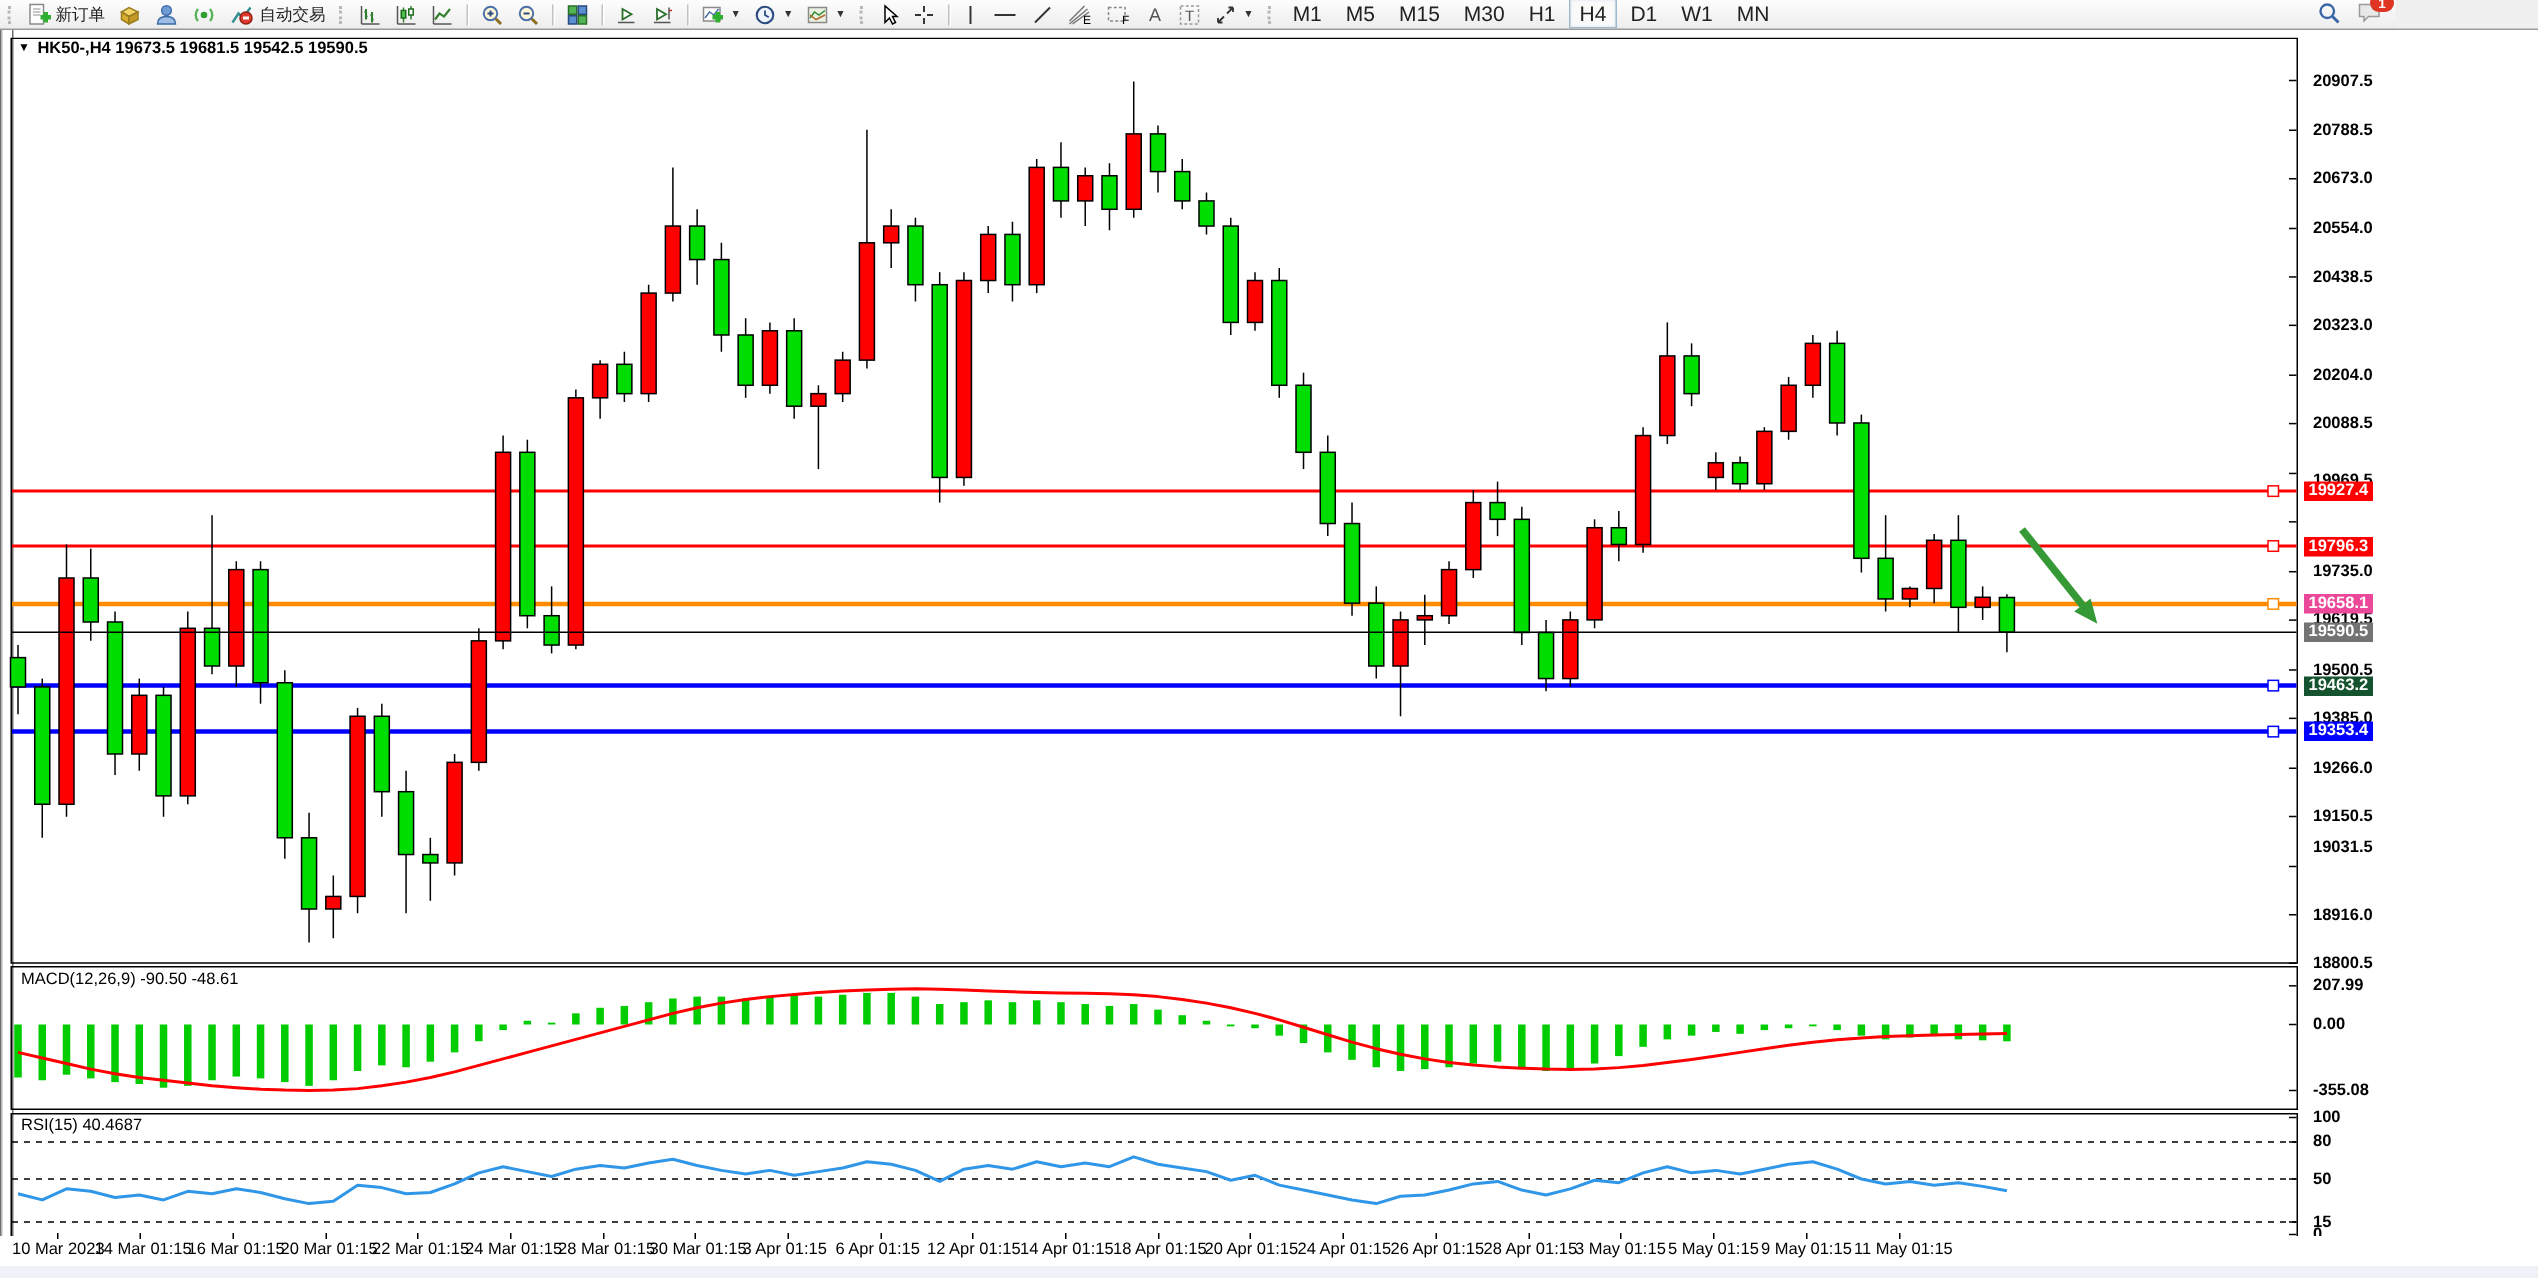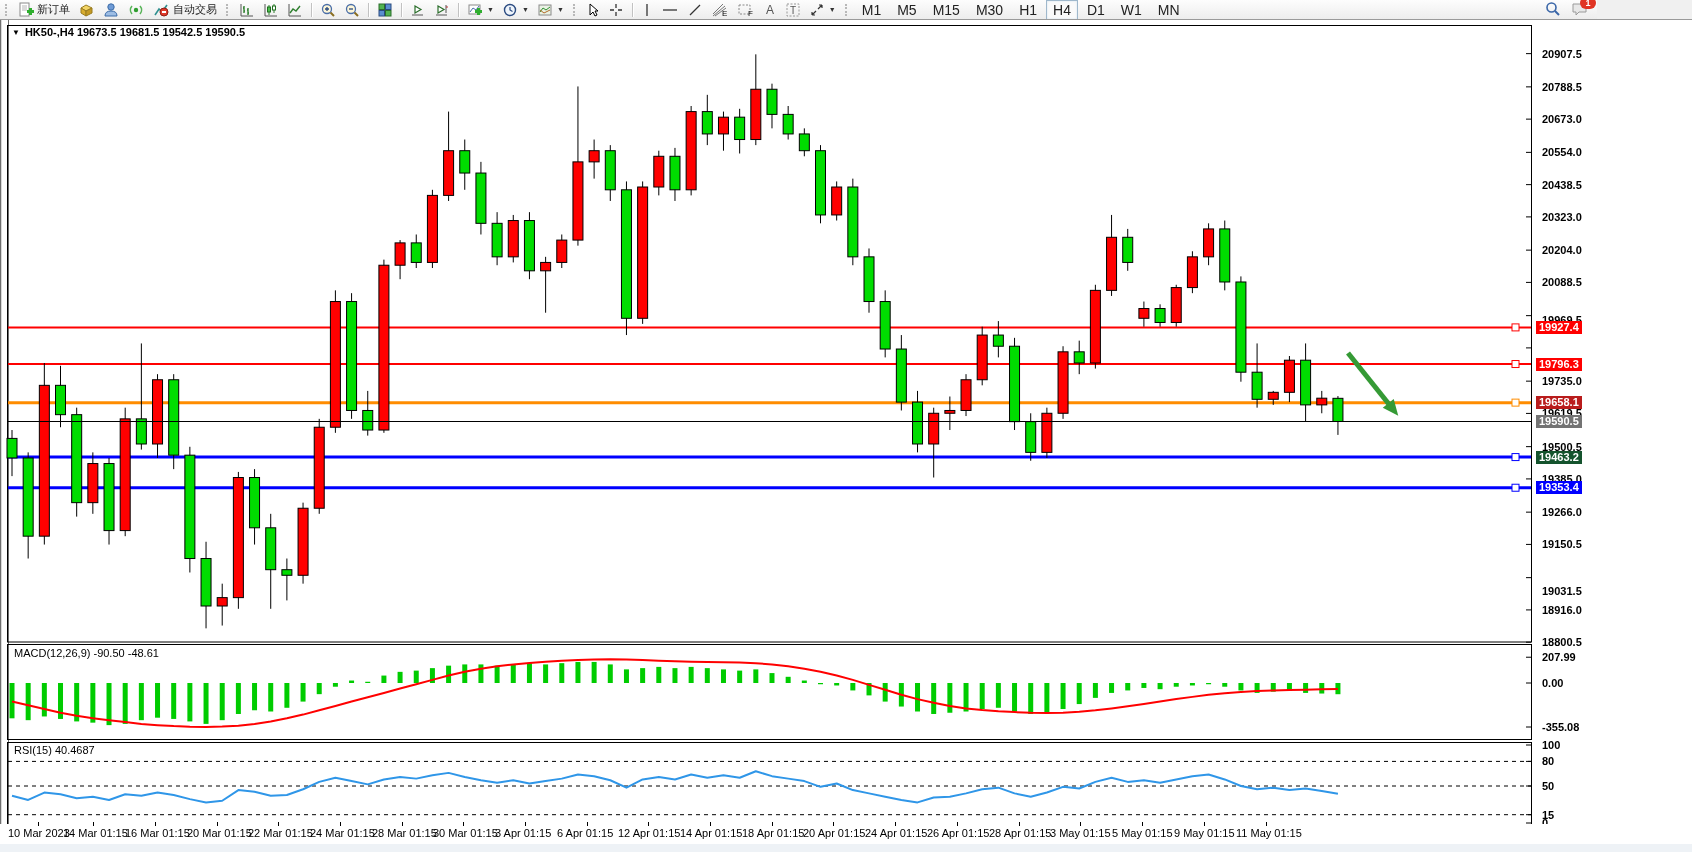--- a/index.html
+++ b/index.html
@@ -608,26 +608,26 @@
       <div class="ptick" style="top: 224.14px;">20204.0</div>
       <div class="ptick" style="top: 256.402px;">20088.5</div>
       <div class="ptick" style="top: 294px; text-align: right;">19969.5</div>
       <div class="ptick" style="top: 338px; text-align: center;">19854.0</div>
       <div class="ptick" style="top: 355.145px;">19735.0</div>
       <div class="ptick" style="top: 387.408px;">19619.5</div>
       <div class="ptick" style="top: 420.648px;">19500.5</div>
       <div class="ptick" style="top: 452.911px;">19385.0</div>
       <div class="ptick" style="top: 486.151px;">19266.0</div>
       <div class="ptick" style="top: 518.413px;">19150.5</div>
-      <div class="ptick" style="top: 565px;">19031.5</div>
+      <div class="ptick" style="top: 539px;">19031.5</div>
       <div class="ptick" style="top: 583.916px;">18916.0</div>
       <div class="ptick" style="top: 616.179px;">18800.5</div>
       <div class="chip" style="top: 300.902px; background: rgb(255, 0, 0);">19927.4</div>
       <div class="chip" style="top: 337.522px; background: rgb(255, 0, 0);">19796.3</div>
-      <div class="chip" style="top: 376.126px; background: #b91c1c;">19658.1</div>
+      <div class="chip" style="top: 376.126px; background: #ec4899;">19658.1</div>
       <div class="chip" style="top: 395.008px; background: #737373;">19590.5</div>
       <div class="chip" style="top: 430.567px; background: #14532d;">19463.2</div>
       <div class="chip" style="top: 461.237px; background: rgb(0, 0, 255);">19353.4</div>
       <div class="ptick" style="top: 631.227px;">207.99</div>
       <div class="ptick" style="top: 657px;">0.00</div>
       <div class="ptick" style="top: 701px;">-355.08</div>
       <div class="ptick" style="top: 719px;">100</div>
       <div class="ptick" style="top: 735.4px;">80</div>
       <div class="ptick" style="top: 760px;">50</div>
       <div class="ptick" style="top: 788.7px;">15</div>

